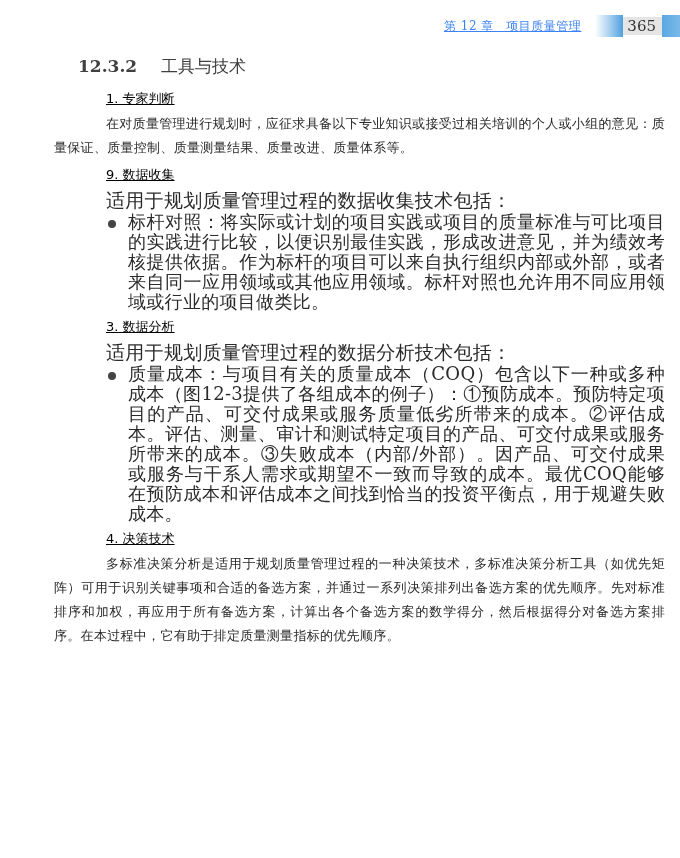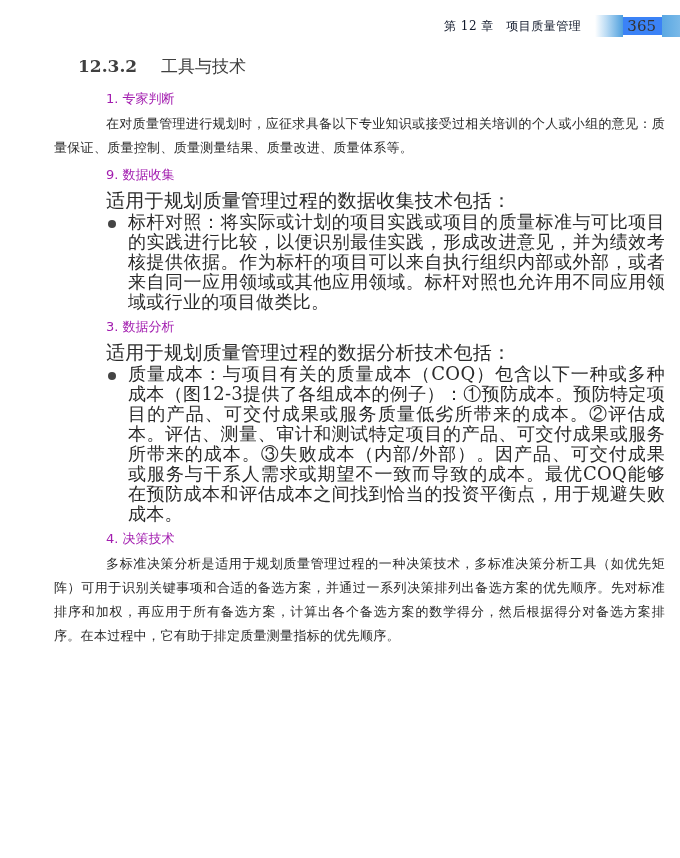--- a/index.html
+++ b/index.html
@@ -8,43 +8,43 @@
     background: #ffffff;
     font-family: "DejaVu Serif", "Liberation Serif", serif;
     color: #2a2a2a;
     position: relative;
   }
   .header {
     position: absolute; top: 14px; right: 0; height: 24px;
     display: flex; align-items: center;
   }
   .header-chapter {
-    font-size: 12px; color: #0f172a; margin-right: 14px; letter-spacing: 0.5px;
+    font-size: 12px; color: #3b82f6; margin-right: 14px; letter-spacing: 0.5px; text-decoration: underline;
   }
   .header-bar-left {
     width: 28px; height: 22px;
     background: linear-gradient(to right, #ffffff 0%, #bcdcf4 40%, #4fa0de 100%);
   }
   .header-page {
-    font-size: 15px; color: #333; padding: 0 6px 0 4px; background: #3b82f6;
+    font-size: 15px; color: #333; padding: 0 6px 0 4px; background: #e5e5e5;
   }
   .header-bar-right {
     width: 18px; height: 22px;
     background: linear-gradient(to right, #5aa8e2, #7ab9e8);
   }
   .page { position: absolute; left: 80px; top: 55px; width: 585px; }
   .section-title {
     font-size: 17px; font-weight: bold; color: #404040;
     margin: 0 0 12px -2px; font-family: "DejaVu Serif", serif;
   }
   .section-title .num { margin-right: 18px; }
   .section-title .txt { font-weight: normal; }
   .sub-head {
     font-family: "DejaVu Sans", "Liberation Sans", sans-serif;
-    font-size: 13px; color: #a21caf; margin: 6px 0 4px 26px;
+    font-size: 13px; color: #000000; margin: 6px 0 4px 26px; text-decoration: underline;
   }
   .para {
     font-size: 13px; line-height: 24px; text-indent: 26px; margin: 0;
     letter-spacing: 0.3px; text-align: justify; font-family: Liberation Serif, serif;
   }
   .plain {
     font-size: 19px; line-height: 24px; margin: 0 0 0 26px; letter-spacing: 0.3px;
   }
   ul.bullets { list-style: none; margin: 0; padding: 0; }
   ul.bullets li {

